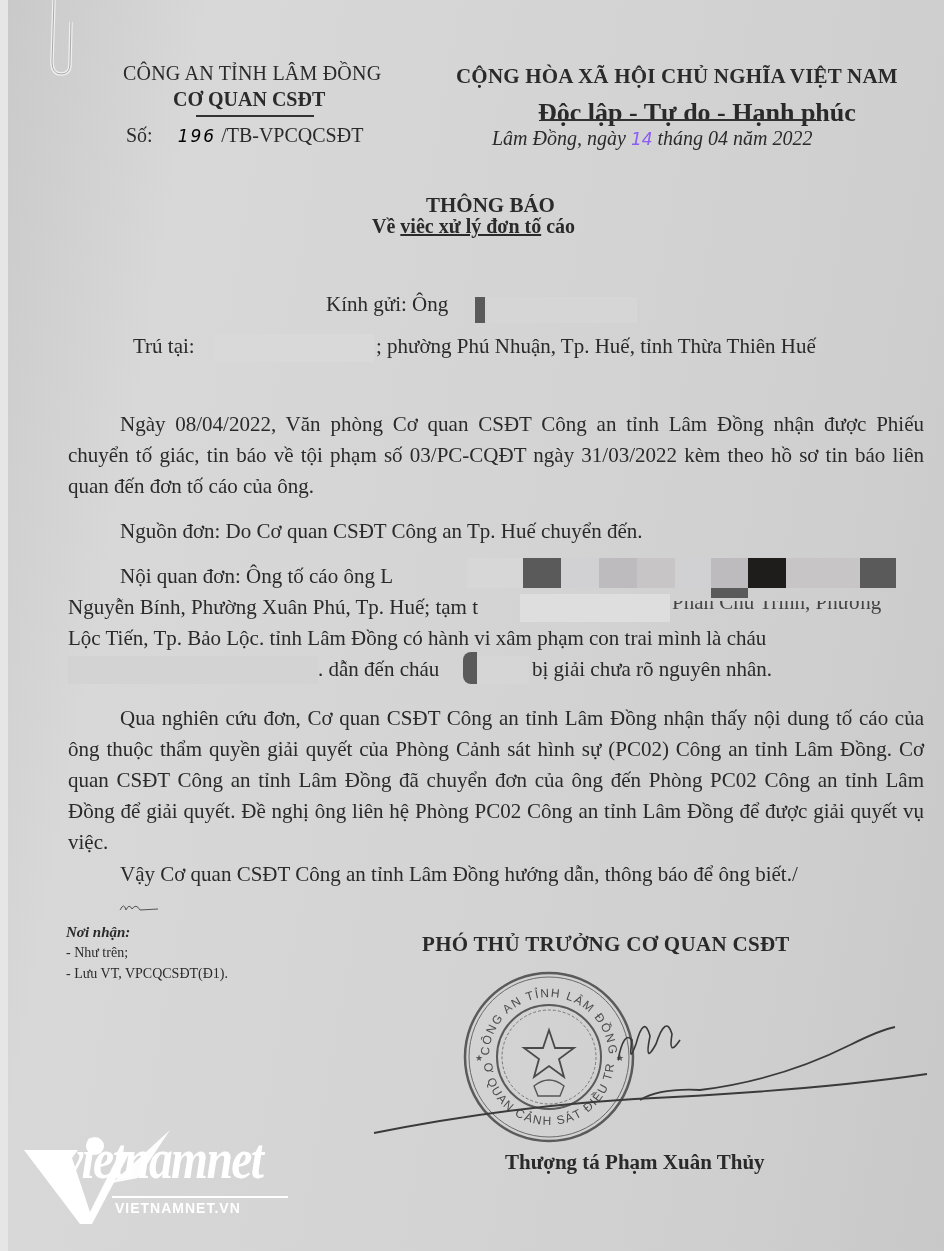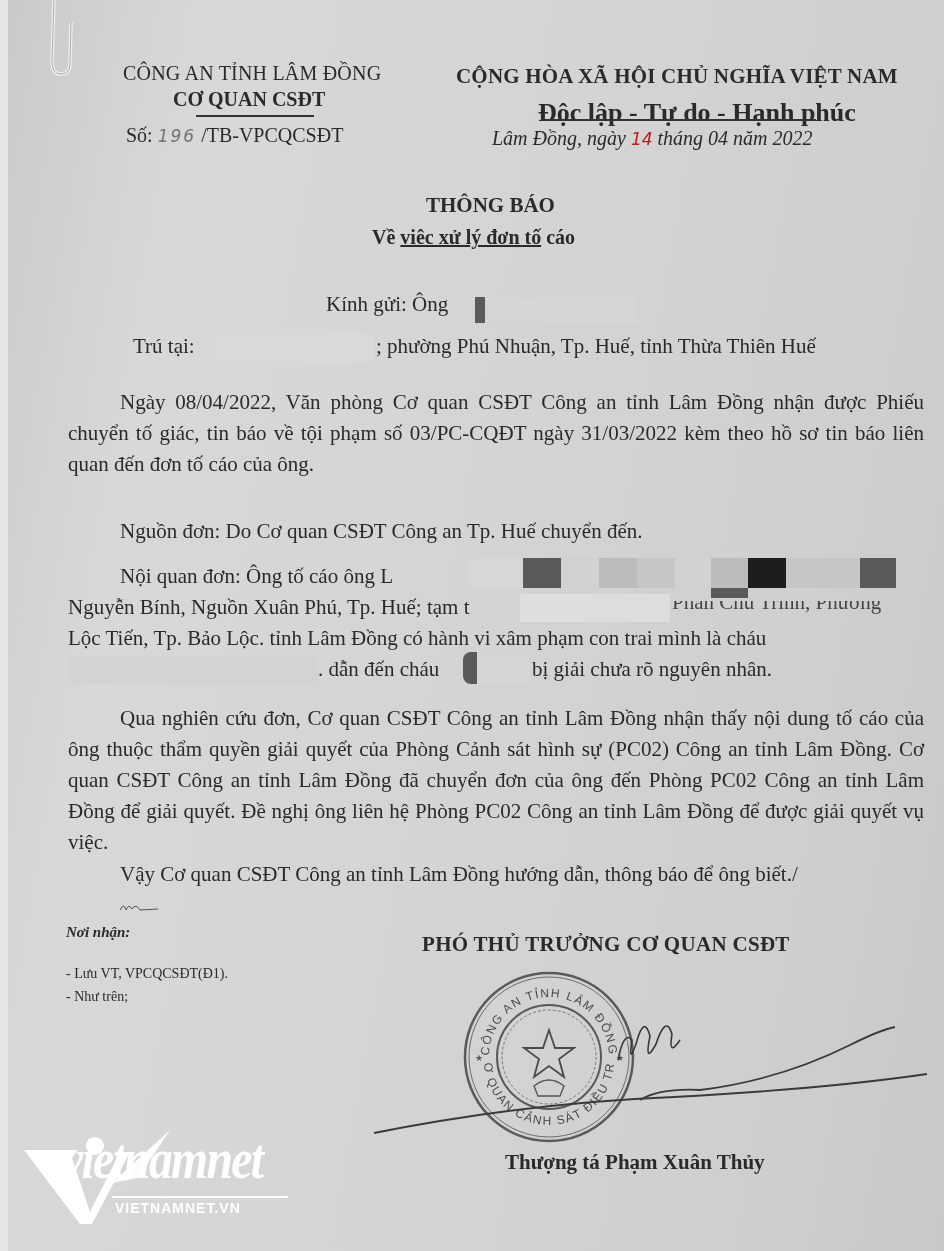--- a/index.html
+++ b/index.html
@@ -13,50 +13,50 @@
   .abs { position:absolute; white-space:nowrap; }
 
   
   .clip { position:absolute; left:44px; top:0; width:34px; height:80px; }
 
   
   .hl1 { left:123px; top:62px; font-size:20px; letter-spacing:0.2px; }
   .hl2 { left:173px; top:88px; font-size:20px; font-weight:bold; }
   .hl-rule { position:absolute; left:196px; top:115px; width:118px; height:1.5px; background:#333; }
   .hl3 { left:126px; top:124px; font-size:20px; }
-  .hw-num { font-family:"DejaVu Sans", sans-serif; font-style:italic; font-size:17px; color:#737373; letter-spacing:2px; }
+  .hw-num { font-family:"DejaVu Sans", sans-serif; font-style:italic; font-size:17px; color:#000000; letter-spacing:2px;margin-left:20px; }
 
   
   .hr1 { left:456px; top:64px; font-size:21px; font-weight:bold; letter-spacing:0.2px; }
   .hr2 { left:538px; top:91px; font-size:26px; font-weight:bold;margin-top:7px; }
   .hr-rule { position:absolute; left:541px; top:119px; width:275px; height:1.5px; background:#333; }
   .hr3 { left:492px; top:127px; font-size:20px; font-style:italic; }
-  .hw-day { font-family:"DejaVu Sans", sans-serif; font-style:italic; font-size:17px; color:#b91c1c; }
+  .hw-day { font-family:"DejaVu Sans", sans-serif; font-style:italic; font-size:17px; color:#8b5cf6; }
 
   
   .t1 { left:426px; top:193px; font-size:21px; font-weight:bold; }
-  .t2 { left:372px; top:226px; font-size:20px; font-weight:bold; }
+  .t2 { left:372px; top:215px; font-size:20px; font-weight:bold; }
   .u { text-decoration:underline; text-decoration-thickness:1.5px; }
 
   .body-text { font-size:21px; line-height:31px; }
   .redact { position:absolute; background:#dcdcdc; }
   .redact.dark { background:#5a5a5a; }
   .redact.black { background:#1f1c1c; }
   .redact.mid { background:#bdbbbd; }
   .redact.light { background:#d1d0d2; }
   .redact.mid2 { background:#c7c5c6; }
 
   .ng1 { left:290px; top:289px;margin-left:36px; }
   .ng2 { left:133px; top:331px; }
   .para { position:absolute; left:68px; width:856px; font-size:21px; line-height:31px; text-align:justify; }
   .indent { text-indent:52px; }
 
   .noinhan-title { left:66px; top:924px; font-size:15px; font-weight:bold; font-style:italic; }
   .noinhan-item { font-size:14px; }
-  .ni1 { left:66px; top:945px;margin-top:44px; }
+  .ni1 { left:66px; top:945px; }
   .ni2 { left:66px; top:966px; }
 
   .signer-title { left:422px; top:932px; font-size:21px; font-weight:bold; letter-spacing:0.3px; }
   .signer-name { left:505px; top:1150px; font-size:21px; font-weight:bold; }
 
   .stamp { position:absolute; left:460px; top:968px; width:178px; height:178px; }
   .sig { position:absolute; left:370px; top:1000px; width:560px; height:150px; }
 
   .logo { position:absolute; left:20px; top:1128px; width:275px; height:100px; }
   .logo-sub { position:absolute; left:115px; top:1200px; font-family:"Liberation Sans", "DejaVu Sans", sans-serif; font-weight:bold; font-size:14px; color:#fff; letter-spacing:1px; }
@@ -98,38 +98,38 @@
   <span>cáo</span>
 </div>
 
 <div class="abs body-text ng1">Kính gửi: Ông</div>
 <div class="redact dark" style="left:475px;top:297px;width:10px;height:26px;"></div>
 <div class="redact" style="left:487px;top:297px;width:150px;height:26px;background:#d6d6d6;"></div>
 <div class="abs body-text ng2">Trú tại:</div>
 <div class="redact" style="left:214px;top:334px;width:160px;height:28px;background:#d9d9d9;"></div>
 <div class="abs body-text" style="left:376px;top:331px;">; phường Phú Nhuận, Tp. Huế, tỉnh Thừa Thiên Huế</div>
 
-<div class="para indent" style="top:387px;">Ngày 08/04/2022, Văn phòng Cơ quan CSĐT Công an tỉnh Lâm Đồng nhận được Phiếu chuyển tố giác, tin báo về tội phạm số 03/PC-CQĐT ngày 31/03/2022 kèm theo hồ sơ tin báo liên quan đến đơn tố cáo của ông.</div>
+<div class="para indent" style="top:409px;">Ngày 08/04/2022, Văn phòng Cơ quan CSĐT Công an tỉnh Lâm Đồng nhận được Phiếu chuyển tố giác, tin báo về tội phạm số 03/PC-CQĐT ngày 31/03/2022 kèm theo hồ sơ tin báo liên quan đến đơn tố cáo của ông.</div>
 
 <div class="para indent" style="top:516px;">Nguồn đơn: Do Cơ quan CSĐT Công an Tp. Huế chuyển đến.</div>
 
 <div class="abs body-text" style="left:120px;top:561px;">Nội quan đơn: Ông tố cáo ông L</div>
 <div class="redact" style="left:467px;top:558px;width:56px;height:30px;background:#d8d7d8;"></div>
 <div class="redact dark" style="left:523px;top:558px;width:38px;height:30px;"></div>
 <div class="redact light" style="left:561px;top:558px;width:38px;height:30px;"></div>
 <div class="redact mid" style="left:599px;top:558px;width:38px;height:30px;"></div>
 <div class="redact mid2" style="left:637px;top:558px;width:38px;height:30px;"></div>
 <div class="redact light" style="left:675px;top:558px;width:36px;height:30px;"></div>
 <div class="redact mid" style="left:711px;top:558px;width:37px;height:30px;"></div>
 <div class="redact black" style="left:748px;top:558px;width:38px;height:30px;"></div>
 <div class="redact mid2" style="left:786px;top:558px;width:74px;height:30px;"></div>
 <div class="redact dark" style="left:860px;top:558px;width:36px;height:30px;"></div>
 <div class="redact dark" style="left:711px;top:588px;width:37px;height:10px;"></div>
 
-<div class="abs body-text" style="left:68px;top:592px;">Nguyễn Bính, Nguồn Xuân Phú, Tp. Huế; tạm t</div>
+<div class="abs body-text" style="left:68px;top:592px;">Nguyễn Bính, Phường Xuân Phú, Tp. Huế; tạm t</div>
 <div class="redact" style="left:520px;top:594px;width:150px;height:28px;background:#dedede;"></div>
 <div class="abs body-text" style="left:672px;top:587px;color:#444;clip-path:inset(45% 0 0 0);">Phan Chu Trinh, Phường</div>
 
 <div class="abs body-text" style="left:68px;top:623px;">Lộc Tiến, Tp. Bảo Lộc. tỉnh Lâm Đồng có hành vi xâm phạm con trai mình là cháu</div>
 
 <div class="redact" style="left:68px;top:656px;width:250px;height:28px;background:#d3d3d3;"></div>
 <div class="abs body-text" style="left:318px;top:654px;">. dẫn đến cháu</div>
 <div class="redact dark" style="left:463px;top:652px;width:14px;height:32px;border-radius:8px 0 0 8px;"></div>
 <div class="redact" style="left:477px;top:656px;width:52px;height:28px;background:#d6d6d6;"></div>
 <div class="abs body-text" style="left:532px;top:654px;">bị giải chưa rõ nguyên nhân.</div>

